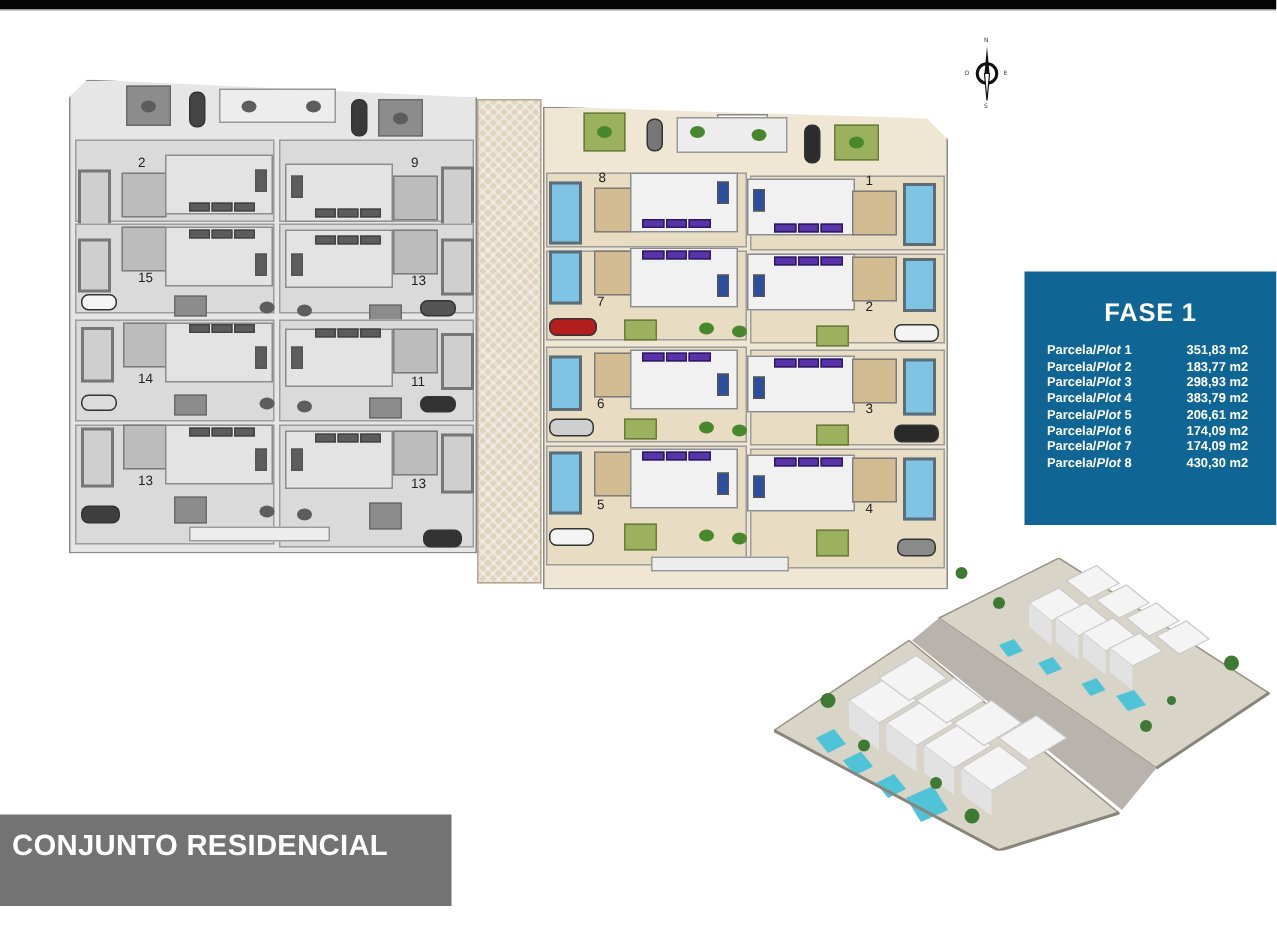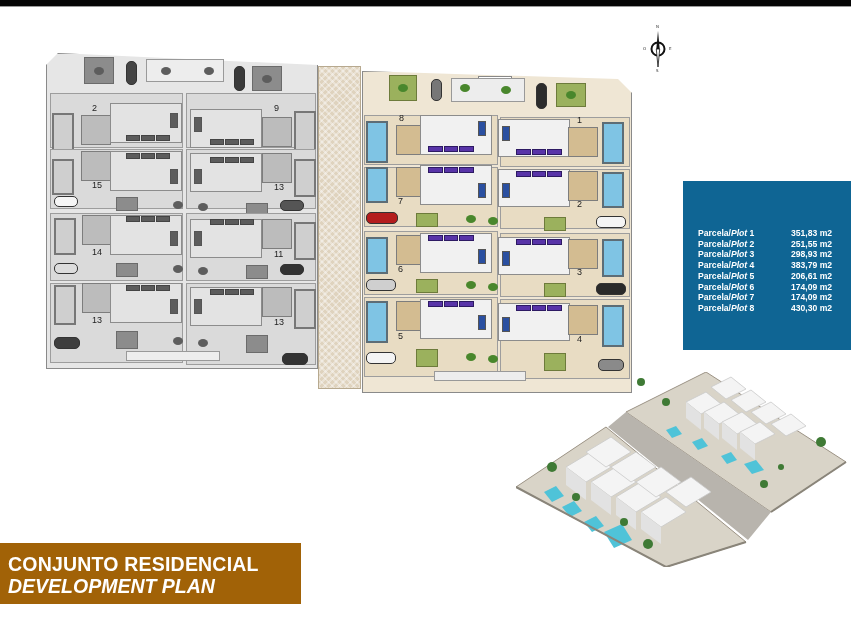--- a/index.html
+++ b/index.html
@@ -53,21 +53,21 @@
   .phase-title { position: absolute; left: 0; top: 18px; width: 168px; text-align: center; font-family: "Liberation Sans", sans-serif; font-weight: bold; font-size: 17px; letter-spacing: 0.5px; }
   .phase-rows { position: absolute; left: 15px; top: 47px; width: 148px; }
   .phase-row { display: flex; justify-content: space-between; font-family: "Liberation Sans", sans-serif; font-weight: bold; font-size: 8.6px; line-height: 10.7px; }
   .phase-row .val { width: 55px; text-align: left; }
   .phase-row i { font-style: italic; }
 
   
   .aerial { position: absolute; left: 516px; top: 372px; width: 335px; height: 195px; }
 
   
-  .title-banner { position: absolute; left: 0; top: 543px; width: 301px; height: 61px; background: #a16207; color: #fff; }
+  .title-banner { position: absolute; left: 0; top: 543px; width: 301px; height: 61px; background: #737373; color: #fff; }
   .title-line1 { position: absolute; left: 8px; top: 10px; font-family: "Liberation Sans", sans-serif; font-weight: bold; font-size: 19.5px; letter-spacing: 0.2px; white-space: nowrap; }
   .title-line2 { position: absolute; left: 8px; top: 32px; font-family: "Liberation Sans", sans-serif; font-weight: bold; font-style: italic; font-size: 19.5px; white-space: nowrap; }
 </style>
 </head>
 <body>
 
 <div class="page">
   <div class="top-bar"></div>
   <div class="top-bar-shadow"></div>
 
@@ -330,28 +330,29 @@
     <div class="car" style="left:320px;top:299px;width:30px;height:12px;background:#f4f4f4;"></div>
     <div class="garden garden-color" style="left:370px;top:296px;width:22px;height:18px;"></div>
     <div class="gravel" style="left:388px;top:318px;width:92px;height:10px;"></div>
     <div class="tree tree-color" style="left:420px;top:300px;"></div>
     <div class="tree tree-color" style="left:442px;top:302px;"></div>
     <div class="garden garden-color" style="left:498px;top:300px;width:22px;height:18px;"></div>
     <div class="car" style="left:552px;top:306px;width:26px;height:12px;background:#8a8a8a;"></div>
   </div>
 
   <div class="phase-panel">
+    <div class="phase-title">FASE 1</div>
     <div class="phase-rows">
       <div class="phase-row">
         <span><span>Parcela/</span><i>Plot</i> <span>1</span></span>
         <span class="val">351,83 m2</span>
       </div>
       <div class="phase-row">
         <span><span>Parcela/</span><i>Plot</i> <span>2</span></span>
-        <span class="val">251,55 m2</span>
+        <span class="val">183,77 m2</span>
       </div>
       <div class="phase-row">
         <span><span>Parcela/</span><i>Plot</i> <span>3</span></span>
         <span class="val">298,93 m2</span>
       </div>
       <div class="phase-row">
         <span><span>Parcela/</span><i>Plot</i> <span>4</span></span>
         <span class="val">383,79 m2</span>
       </div>
       <div class="phase-row">
@@ -437,15 +438,14 @@
         <circle cx="265" cy="95" r="3"></circle>
       </g>
 
       <polyline points="0,115 150,195 230,170" fill="none" stroke="#8a857a" stroke-width="2"></polyline>
       <polyline points="255,140 330,90" fill="none" stroke="#8a857a" stroke-width="2"></polyline>
     </svg>
   </div>
 
   <div class="title-banner">
     <div class="title-line1">CONJUNTO RESIDENCIAL</div>
-    <div class="title-line2">DEVELOPMENT PLAN</div>
   </div>
 </div>
 
 </body></html>

